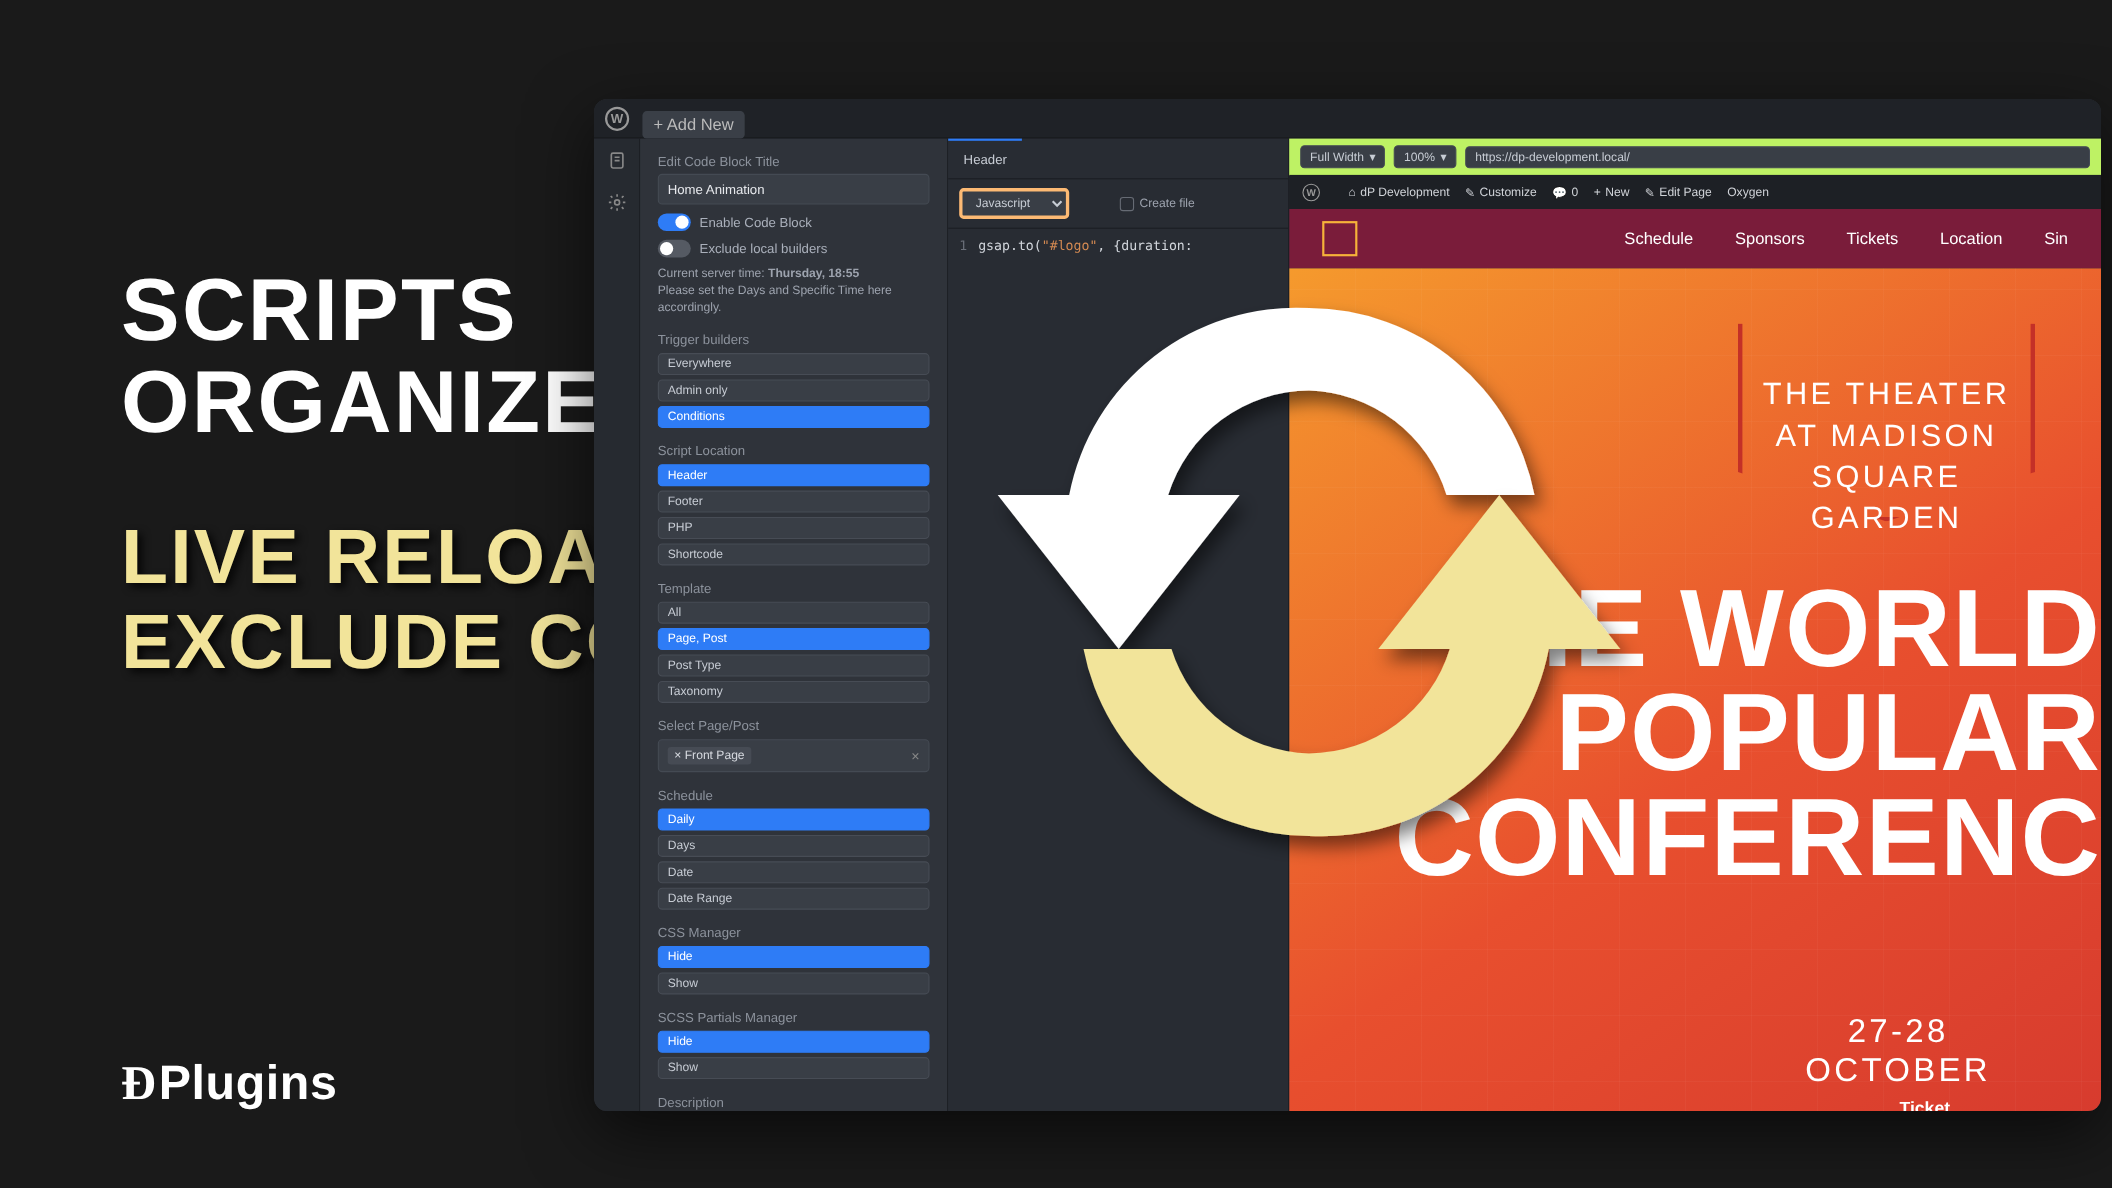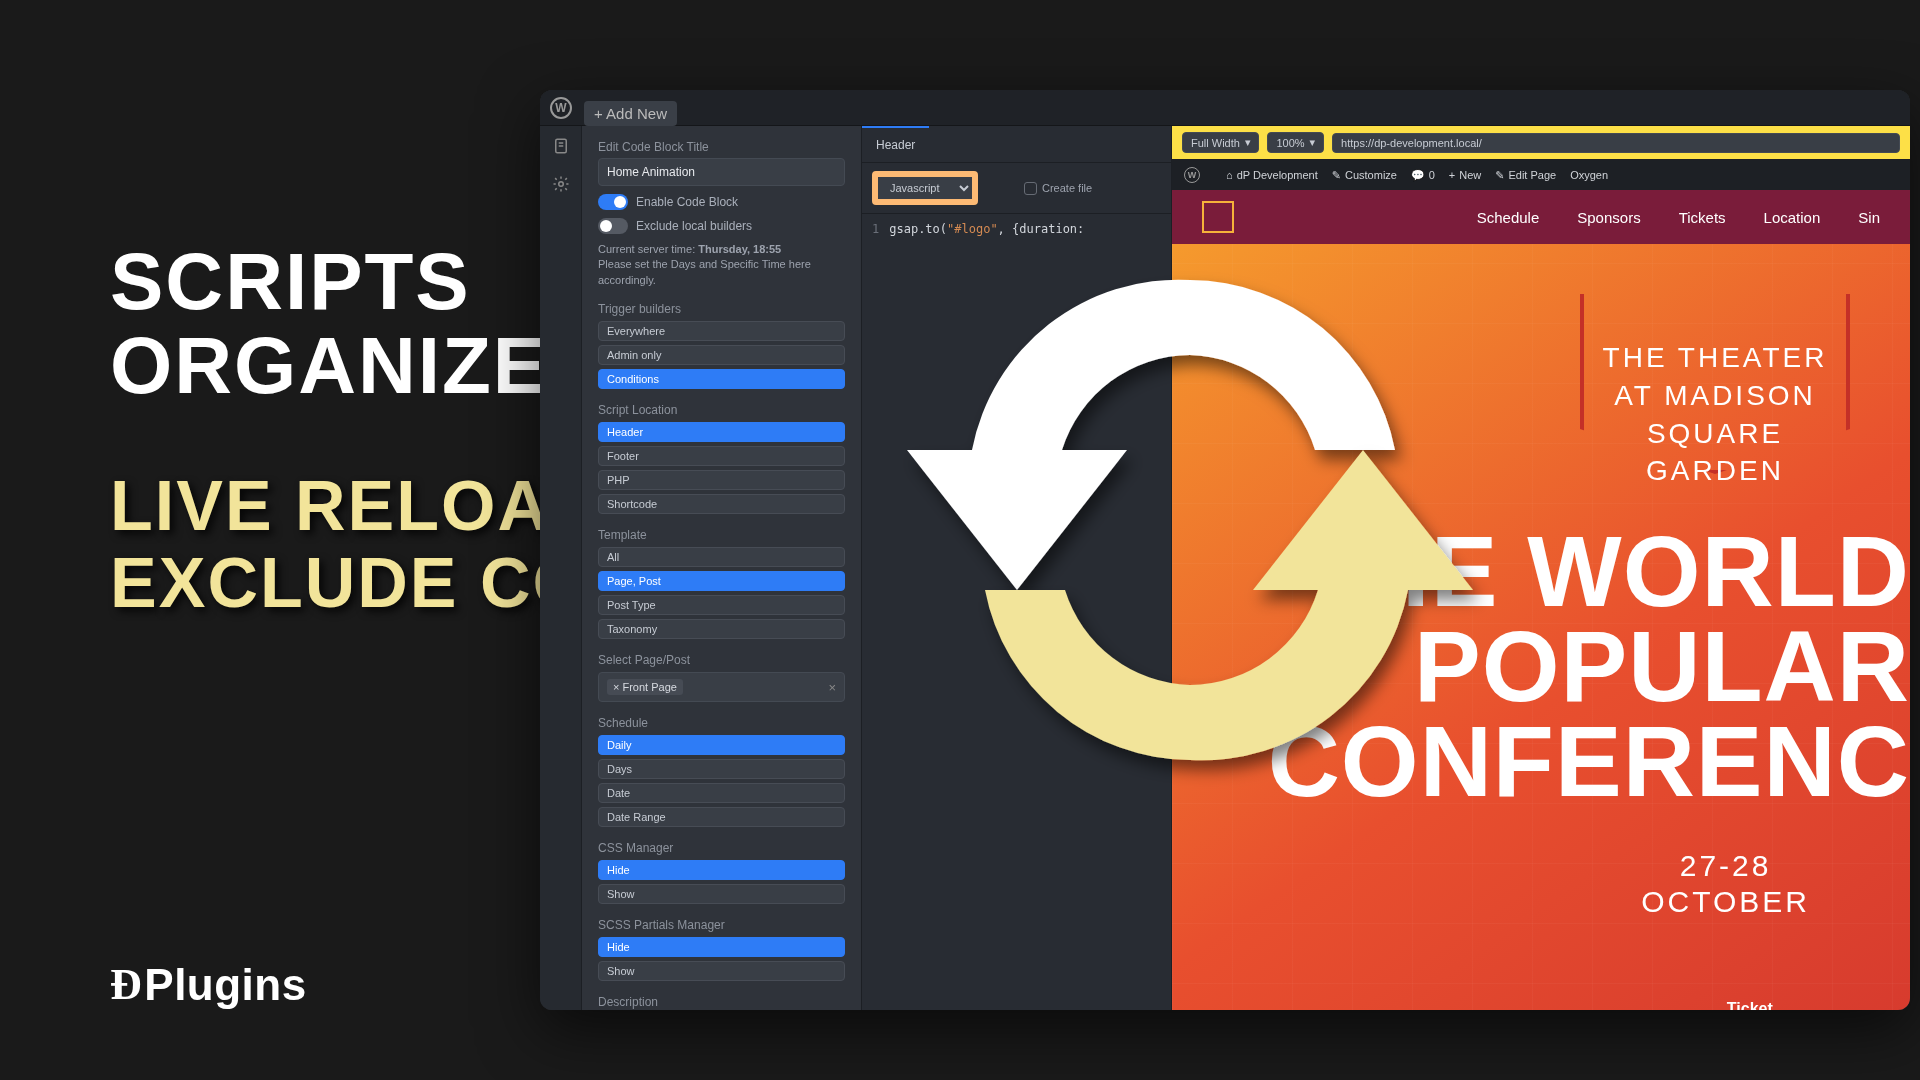--- a/index.html
+++ b/index.html
@@ -131,35 +131,35 @@
 .editor .tab {
   padding: 10px 14px; font-size: 12px; color: #c7ccd4;
   border-top: 2px solid #2e7cf6;
 }
 .editor .toolbar {
   display: flex; align-items: center; gap: 10px;
   padding: 8px 10px; border-bottom: 1px solid #1c1f24;
 }
 .editor select {
   background: #393e46; color: #c7ccd4;
-  border: 6px solid #fdba74; border-radius: 4px;
+  border: 3px solid #fdba74; border-radius: 4px;
   padding: 4px 16px 4px 8px; font-size: 11px;
 }
 .editor .check { display: flex; gap: 5px; font-size: 11px; color: #9da3ae; padding-left: 36px; }
 .editor .check .box { width: 13px; height: 13px; border: 1px solid #666b74; border-radius: 3px; }
 .editor .code { padding: 8px 10px; font-family: Menlo, Consolas, monospace; font-size: 12px; display: flex; gap: 10px; }
 .editor .code .ln { color: #6a6f79; }
 .editor .code .kw { color: #d2d6dc; }
 .editor .code .str { color: #d48a52; }
 .preview {
   flex: 1; background: #2a2d33;
   display: flex; flex-direction: column;
 }
 .preview .bar {
-  height: 34px; background: #fde047;
+  height: 34px; background: #bef264;
   border-bottom: 1px solid #1c1f24;
   display: flex; align-items: center; gap: 8px; padding: 0 10px;
 }
 .preview .bar .sel, .preview .bar .url {
   background: #393e46; color: #c7ccd4;
   border: 1px solid #444a53; border-radius: 4px;
   padding: 3px 8px; font-size: 11px;
   display: flex; align-items: center; gap: 5px;
 }
 .preview .bar .url { flex: 1; }
@@ -208,21 +208,21 @@
   text-align: center; width: 270px;
   color: #fff;
 }
 .hero h2 {
   position: absolute; right: 0; top: 280px;
   font-family: Impact, "Arial Black", sans-serif;
   font-size: 100px; line-height: 0.95; letter-spacing: 1px;
   text-align: right; white-space: pre-line;
 }
 .hero .date {
-  position: absolute; right: 100px; top: 604px;
+  position: absolute; right: 100px; top: 676px;
   font-family: Impact, "Arial Black", sans-serif;
   font-size: 30px; letter-spacing: 3px; text-align: center; line-height: 1.2;
 }
 .hero .ticket {
   position: absolute; right: 130px; top: 755px;
   font-size: 16px; font-weight: 700; text-align: center; line-height: 1.2;
 }
 .reload-icon {
   position: absolute;
   left: 880px; top: 210px;

